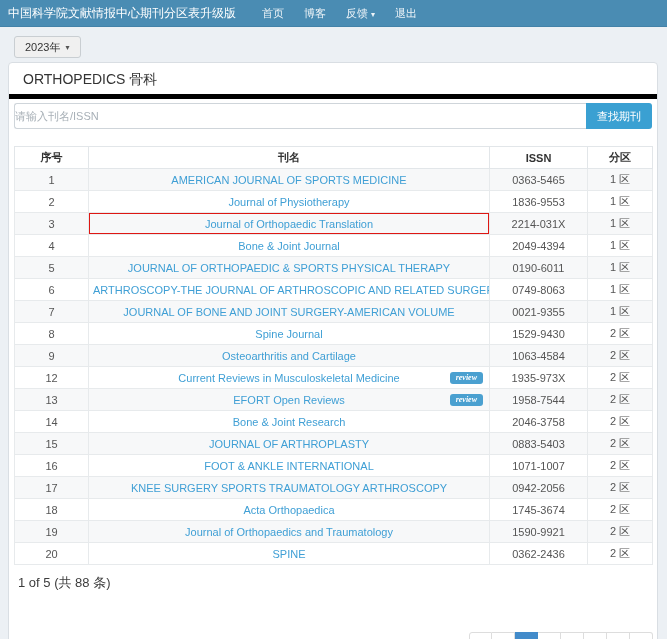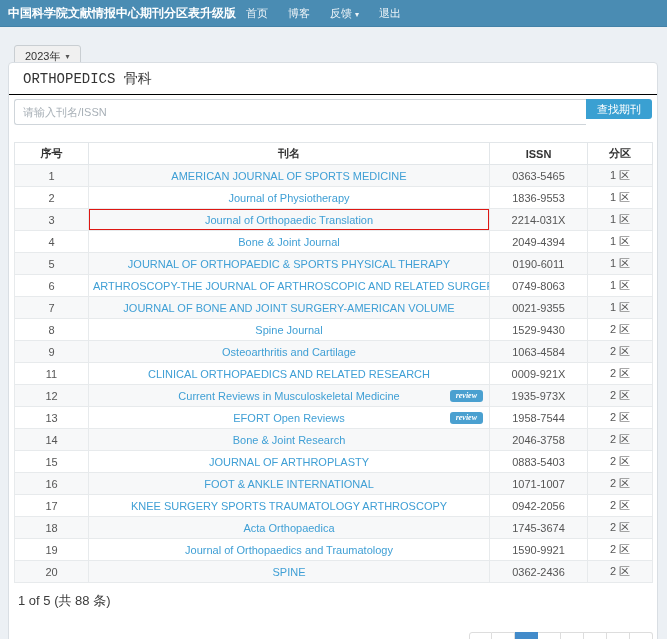--- a/index.html
+++ b/index.html
@@ -11,60 +11,59 @@
     font-family:"Liberation Sans","DejaVu Sans",sans-serif;
   }
 
   
   .navbar {
     height:27px; background:#4a8cb3;
     display:flex; align-items:center;
     padding:0 8px;
     border-bottom:1px solid #4382a8;
   }
-  .brand { color:#ffffff; font-size:12px; font-weight:bold; white-space:nowrap; cursor:pointer; }
+  .brand { color:#ffffff; font-size:12px; font-weight:normal; margin-right:16px; white-space:nowrap; cursor:pointer; }
   .nav-item { color:#eef4f8; font-size:11px; margin:0 10px; cursor:pointer; white-space:nowrap; }
   .nav-item .caret { font-size:8px; margin-left:3px; }
 
   
   .year-btn {
     display:inline-flex; align-items:center; gap:5px;
-    margin:18px 0 0 14px; height:22px; padding:4px 10px;
+    margin:9px 0 0 14px; height:22px; padding:4px 10px;
     background:#f0f0f0; border:1px solid #c9ced2; border-radius:3px;
     font-size:11px; color:#333; cursor:pointer;
   }
   .year-btn .caret { font-size:8px; color:#555; }
 
   
   .panel {
     position:absolute; left:8px; top:62px;
     width:650px; height:600px;
     background:#ffffff;
     border:1px solid #d9dee3;
     border-radius:4px 4px 0 0;
   }
   .panel-title {
     padding:9px 14px 7px;
     font-size:14px; line-height:15px; color:#333;
-    border-bottom:1px solid #000000;
-    font-family:Liberation Mono, monospace;
+    border-bottom:5px solid #000000;
   }
 
   
   .search-row { display:flex; padding:4px 5px 2px; }
   .search-input {
     flex:1; height:26px;
     border:1px solid #cfd5da; border-right:none;
     border-radius:3px 0 0 3px;
-    padding:0 8px; font-size:11px; color:#333; outline:none;
+    padding:0 0; font-size:11px; color:#333; outline:none;
     font-family:inherit;
   }
   .search-input::placeholder { color:#a8b0b7; }
   .search-btn {
-    width:66px; height:20px;
+    width:66px; height:26px;
     background:#3aa0d2; color:#fff;
     border:none; border-radius:0 3px 3px 0;
     font-size:11px; cursor:pointer; font-family:inherit;
   }
 
   
   .journal-table {
     width:638px; margin:15px 5px 0;
     border-collapse:collapse; table-layout:fixed;
     font-size:11px;
@@ -250,30 +249,20 @@
     <td class="c-name">
       <a class="jlink">Osteoarthritis and Cartilage</a>
       
       
     </td>
     <td>1063-4584</td>
     <td>2 区</td>
   </tr>
 
 
-  <tr>
-    <td>11</td>
-    <td class="c-name">
-      <a class="jlink">CLINICAL ORTHOPAEDICS AND RELATED RESEARCH</a>
-      
-      
-    </td>
-    <td>0009-921X</td>
-    <td>2 区</td>
-  </tr>
 
   <tr>
     <td>12</td>
     <td class="c-name">
       <a class="jlink">Current Reviews in Musculoskeletal Medicine</a>
       <span class="review-badge" style="display: inline-block;">review</span>
       
     </td>
     <td>1935-973X</td>
     <td>2 区</td>

